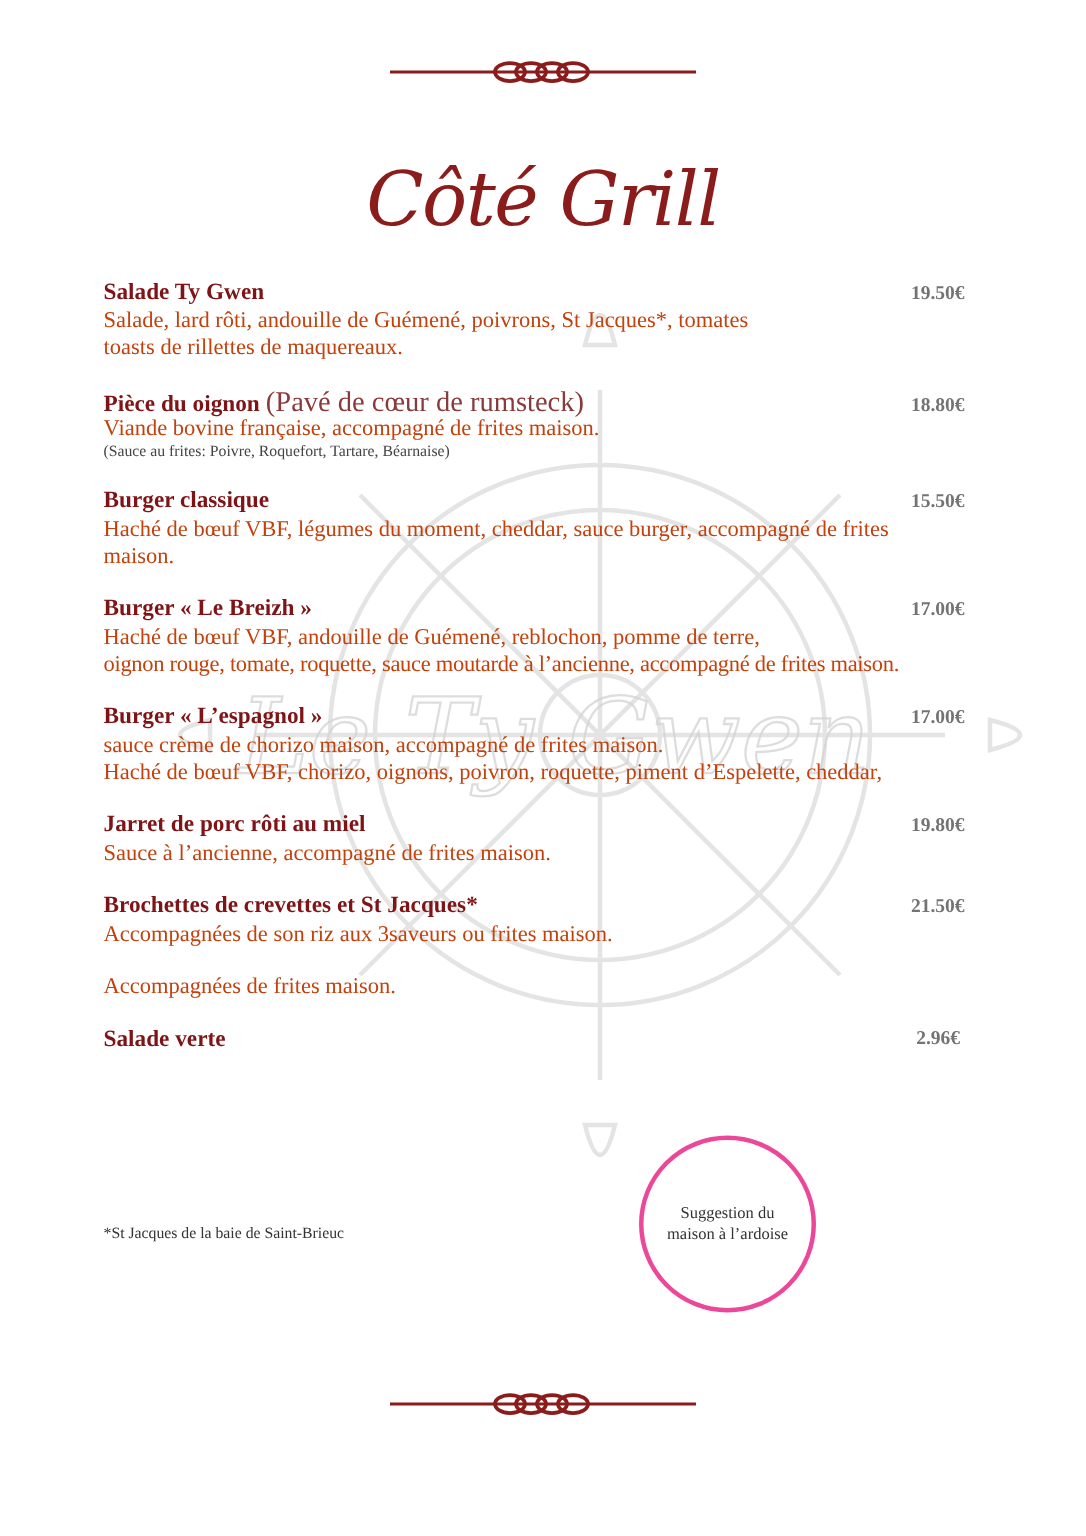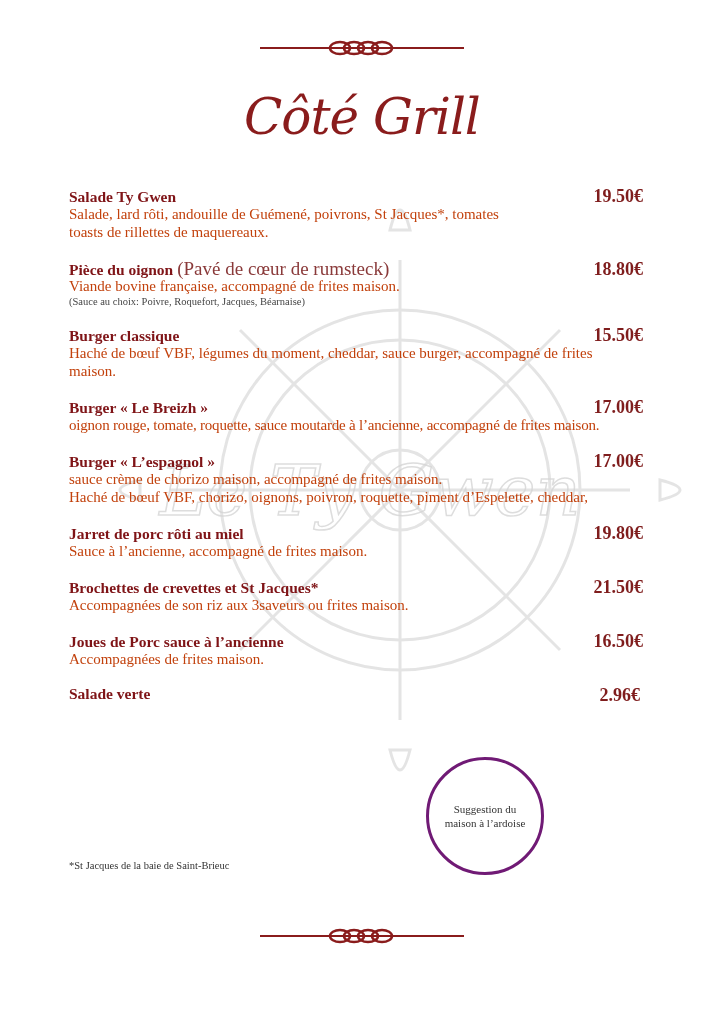--- a/index.html
+++ b/index.html
@@ -7,42 +7,42 @@
       width: 724px; height: 1024px; background: #ffffff;
       position: relative; overflow: hidden;
       font-family: "Liberation Serif", "DejaVu Serif", serif;
       color: #2b2b2b;
     }
     .watermark { position: absolute; left: 0; top: 0; width: 724px; height: 1024px; pointer-events: none; }
     .ornament { position: absolute; left: 260px; width: 204px; height: 20px; }
     .ornament.top { top: 38px; }
     .ornament.bottom { top: 926px; }
     .title {
-      position: absolute; top: 54px; left: 0; width: 724px; text-align: center;
+      position: absolute; top: 70px; left: 0; width: 724px; text-align: center;
       font-family: "DejaVu Serif", "Liberation Serif", serif; font-style: italic;
       font-size: 50px; color: #8a1c1c; letter-spacing: -1px; font-weight: normal;
     }
     .menu { position: absolute; left: 69px; top: 186px; width: 574px; }
     .item { margin-bottom: 17px; }
     .item-head { display: flex; justify-content: space-between; align-items: baseline; height: 19px; }
     .item-name { font-weight: bold; color: #7f1417; font-size: 15.5px; }
     .item-sub { font-weight: normal; color: #8a3a3a; font-size: 19px; }
-    .item-price { font-weight: bold; color: #7f1d1d; font-size: 18px; }
+    .item-price { font-weight: bold; color: #737373; font-size: 13px; }
     .item-desc { font-size: 15px; line-height: 18px; color: #c2410c; }
     .item-note { font-size: 10.5px; line-height: 13px; color: #444; }
     .extras { margin-top: 4px; }
     .extra-row { display: flex; justify-content: space-between; height: 19px; }
     .extra-row .item-price { padding-right: 3px; }
     .suggestion {
       position: absolute; left: 426px; top: 757px; width: 118px; height: 118px;
-      border: 3px solid #701a75; border-radius: 50%;
+      border: 3px solid #ec4899; border-radius: 50%;
       display: flex; align-items: center; justify-content: center; text-align: center;
       font-size: 11px; line-height: 14px; color: #333; box-sizing: border-box;
     }
-    .footnote { position: absolute; left: 69px; top: 860px; font-size: 10.5px; color: #333; }
+    .footnote { position: absolute; left: 69px; top: 817px; font-size: 10.5px; color: #333; }
   </style>
 </head>
 <body>
 
 <svg class="watermark" viewBox="0 0 724 1024">
   <g fill="none" stroke="#d9d9d9" stroke-width="3" opacity="0.7">
     <circle cx="400" cy="490" r="180"></circle>
     <circle cx="400" cy="490" r="150"></circle>
     <circle cx="400" cy="490" r="40"></circle>
     <line x1="400" y1="260" x2="400" y2="720"></line>
@@ -78,37 +78,38 @@
     <div class="item-desc">Salade, lard rôti, andouille de Guémené, poivrons, St Jacques*, tomates</div>
     <div class="item-desc">toasts de rillettes de maquereaux.</div>
   </div>
 
   <div class="item">
     <div class="item-head">
       <span><span class="item-name">Pièce du oignon</span> <span class="item-sub">(Pavé de cœur de rumsteck)</span></span>
       <span class="item-price">18.80€</span>
     </div>
     <div class="item-desc">Viande bovine française, accompagné de frites maison.</div>
-    <div class="item-note">(Sauce au choix: Poivre, Roquefort, Jacques, Béarnaise)</div>
+    <div class="item-note">(Sauce au frites: Poivre, Roquefort, Tartare, Béarnaise)</div>
   </div>
 
   <div class="item">
     <div class="item-head">
       <span class="item-name">Burger classique</span>
       <span class="item-price">15.50€</span>
     </div>
     <div class="item-desc">Haché de bœuf VBF, légumes du moment, cheddar, sauce burger, accompagné de frites</div>
     <div class="item-desc">maison.</div>
   </div>
 
   <div class="item">
     <div class="item-head">
       <span class="item-name">Burger « Le Breizh »</span>
       <span class="item-price">17.00€</span>
     </div>
+    <div class="item-desc">Haché de bœuf VBF, andouille de Guémené, reblochon, pomme de terre,</div>
     <div class="item-desc" style="white-space:nowrap;letter-spacing:-0.2px;">oignon rouge, tomate, roquette, sauce moutarde à l’ancienne, accompagné de frites maison.</div>
   </div>
 
   <div class="item">
     <div class="item-head">
       <span class="item-name">Burger « L’espagnol »</span>
       <span class="item-price">17.00€</span>
     </div>
     <div class="item-desc">sauce crème de chorizo maison, accompagné de frites maison.</div>
     <div class="item-desc">Haché de bœuf VBF, chorizo, oignons, poivron, roquette, piment d’Espelette, cheddar,</div>
@@ -124,24 +125,20 @@
 
   <div class="item">
     <div class="item-head">
       <span class="item-name">Brochettes de crevettes et St Jacques*</span>
       <span class="item-price">21.50€</span>
     </div>
     <div class="item-desc">Accompagnées de son riz aux 3saveurs ou frites maison.</div>
   </div>
 
   <div class="item">
-    <div class="item-head">
-      <span class="item-name">Joues de Porc sauce à l’ancienne</span>
-      <span class="item-price">16.50€</span>
-    </div>
     <div class="item-desc">Accompagnées de frites maison.</div>
   </div>
 
   <div class="extras">
     <div class="extra-row">
       <span class="item-name">Salade verte</span>
       <span class="item-price">2.96€</span>
     </div>
   </div>
 </div>

